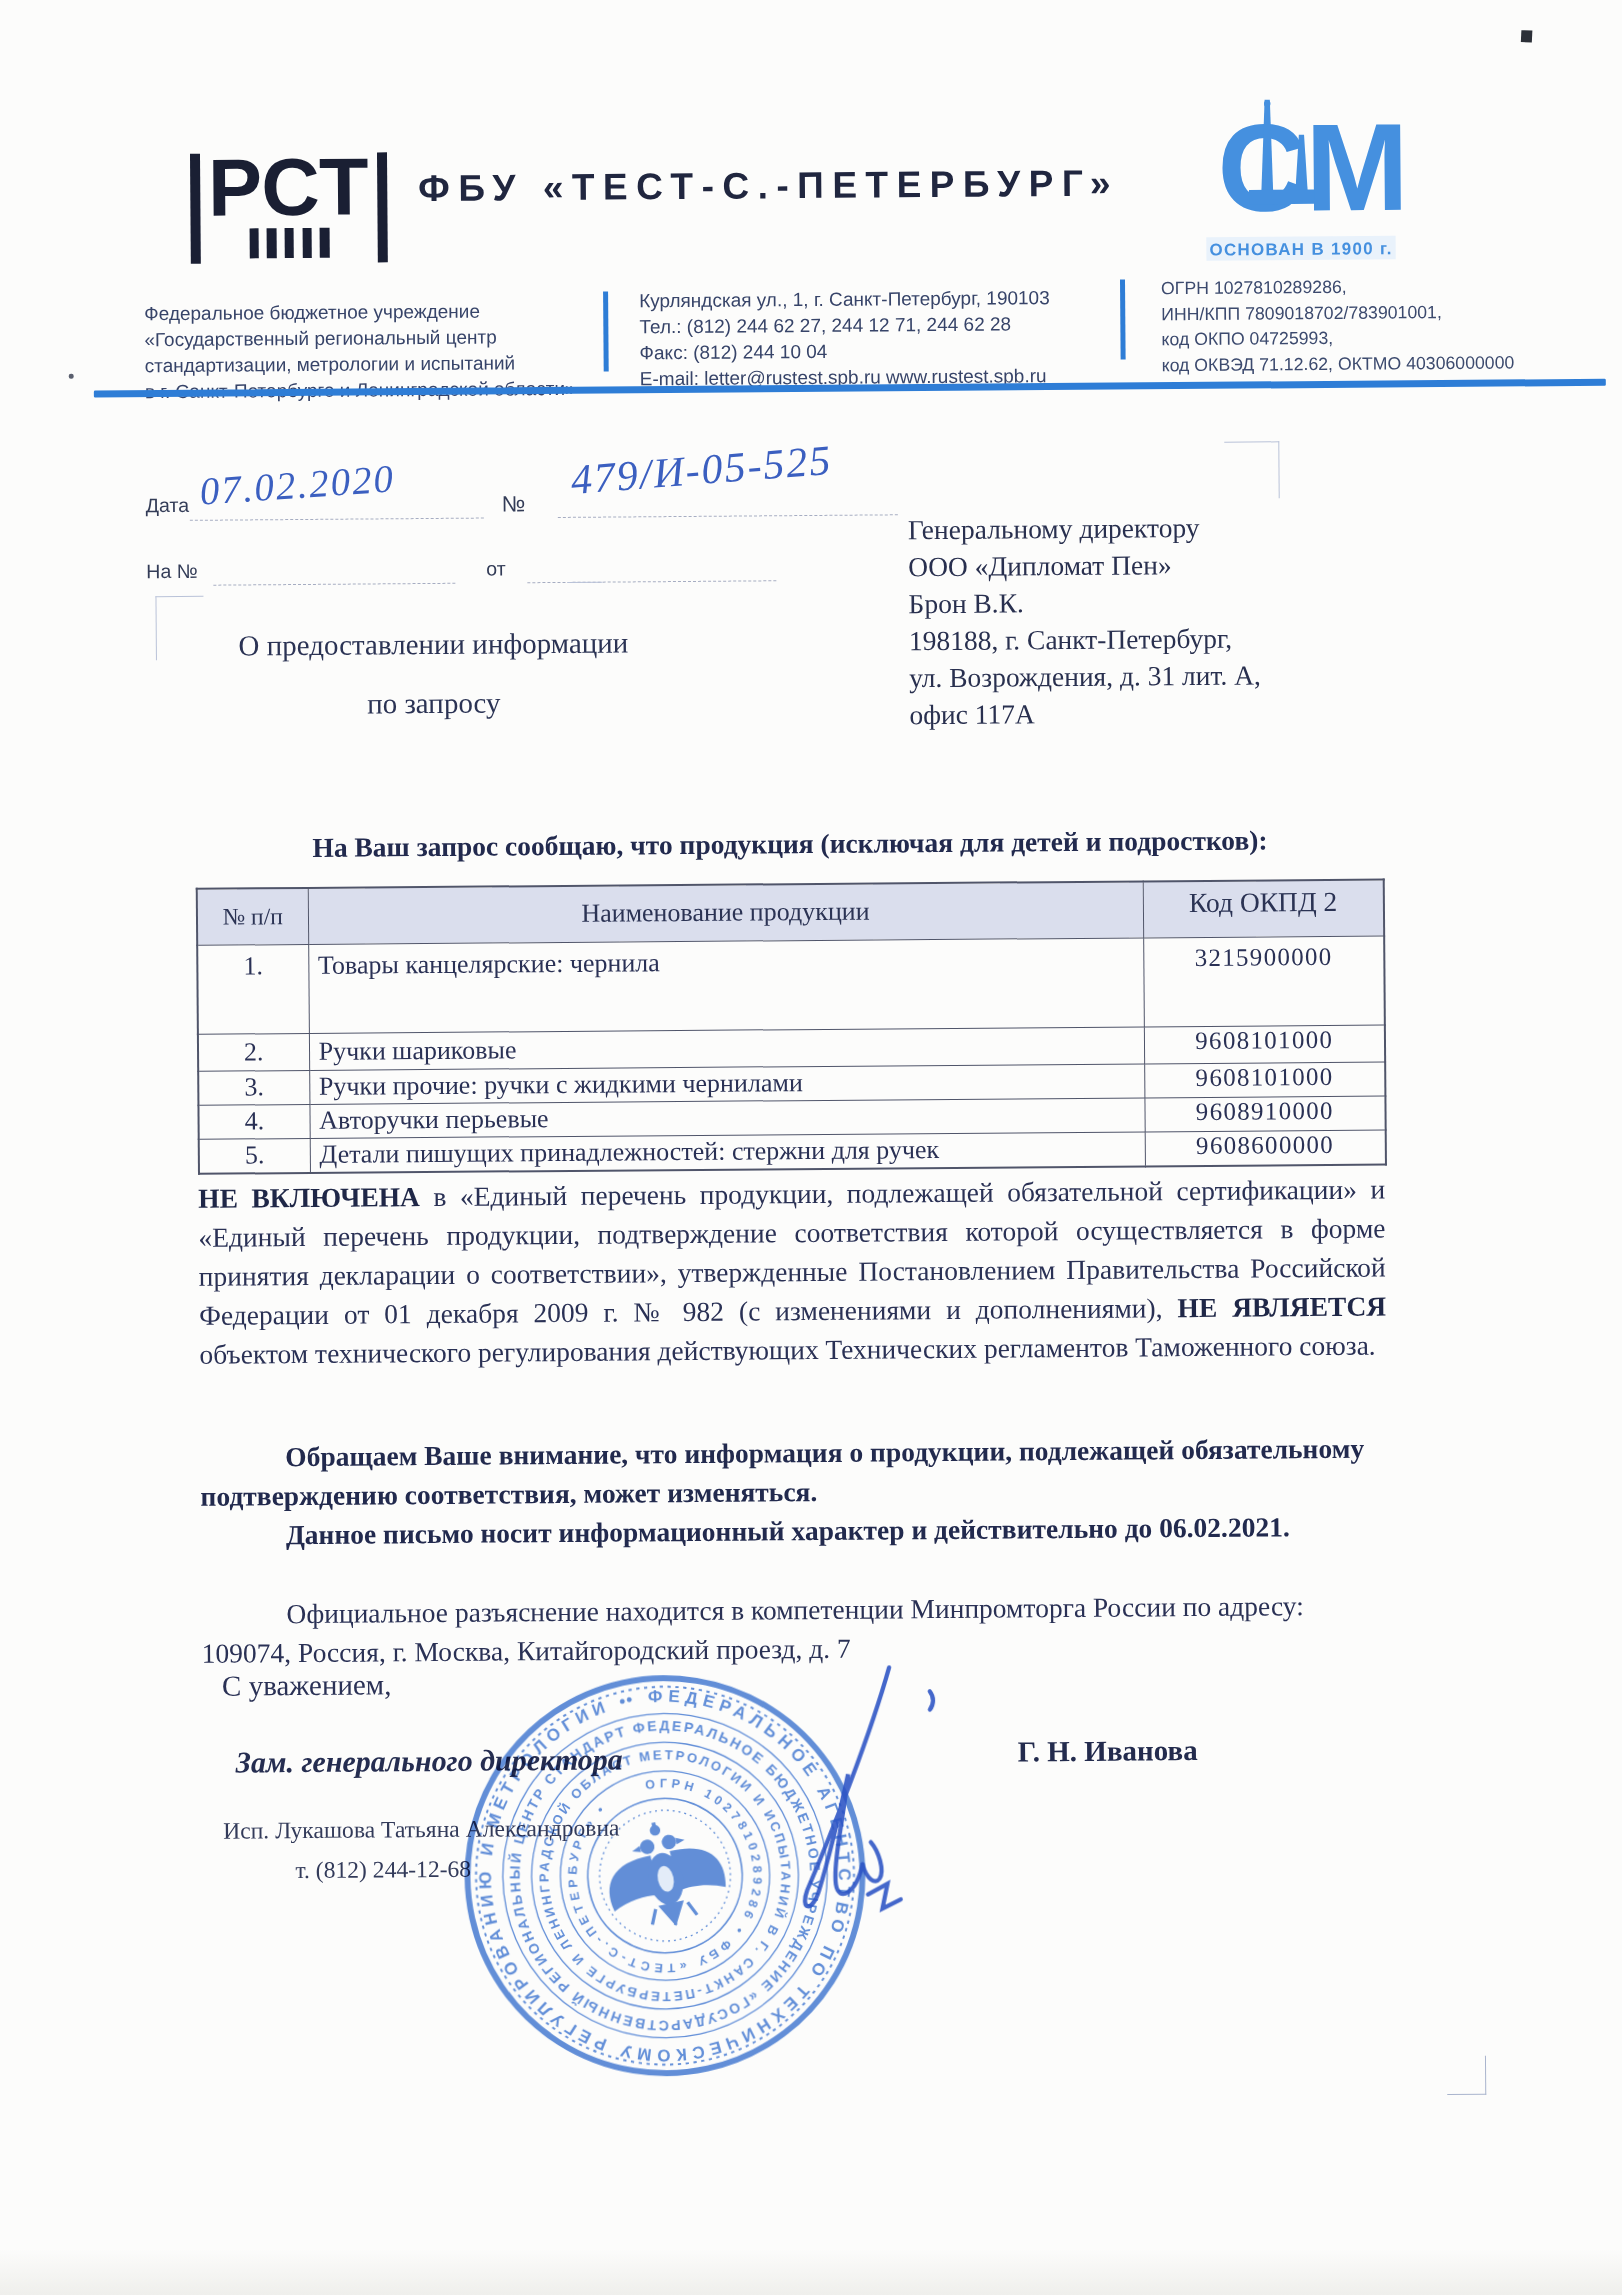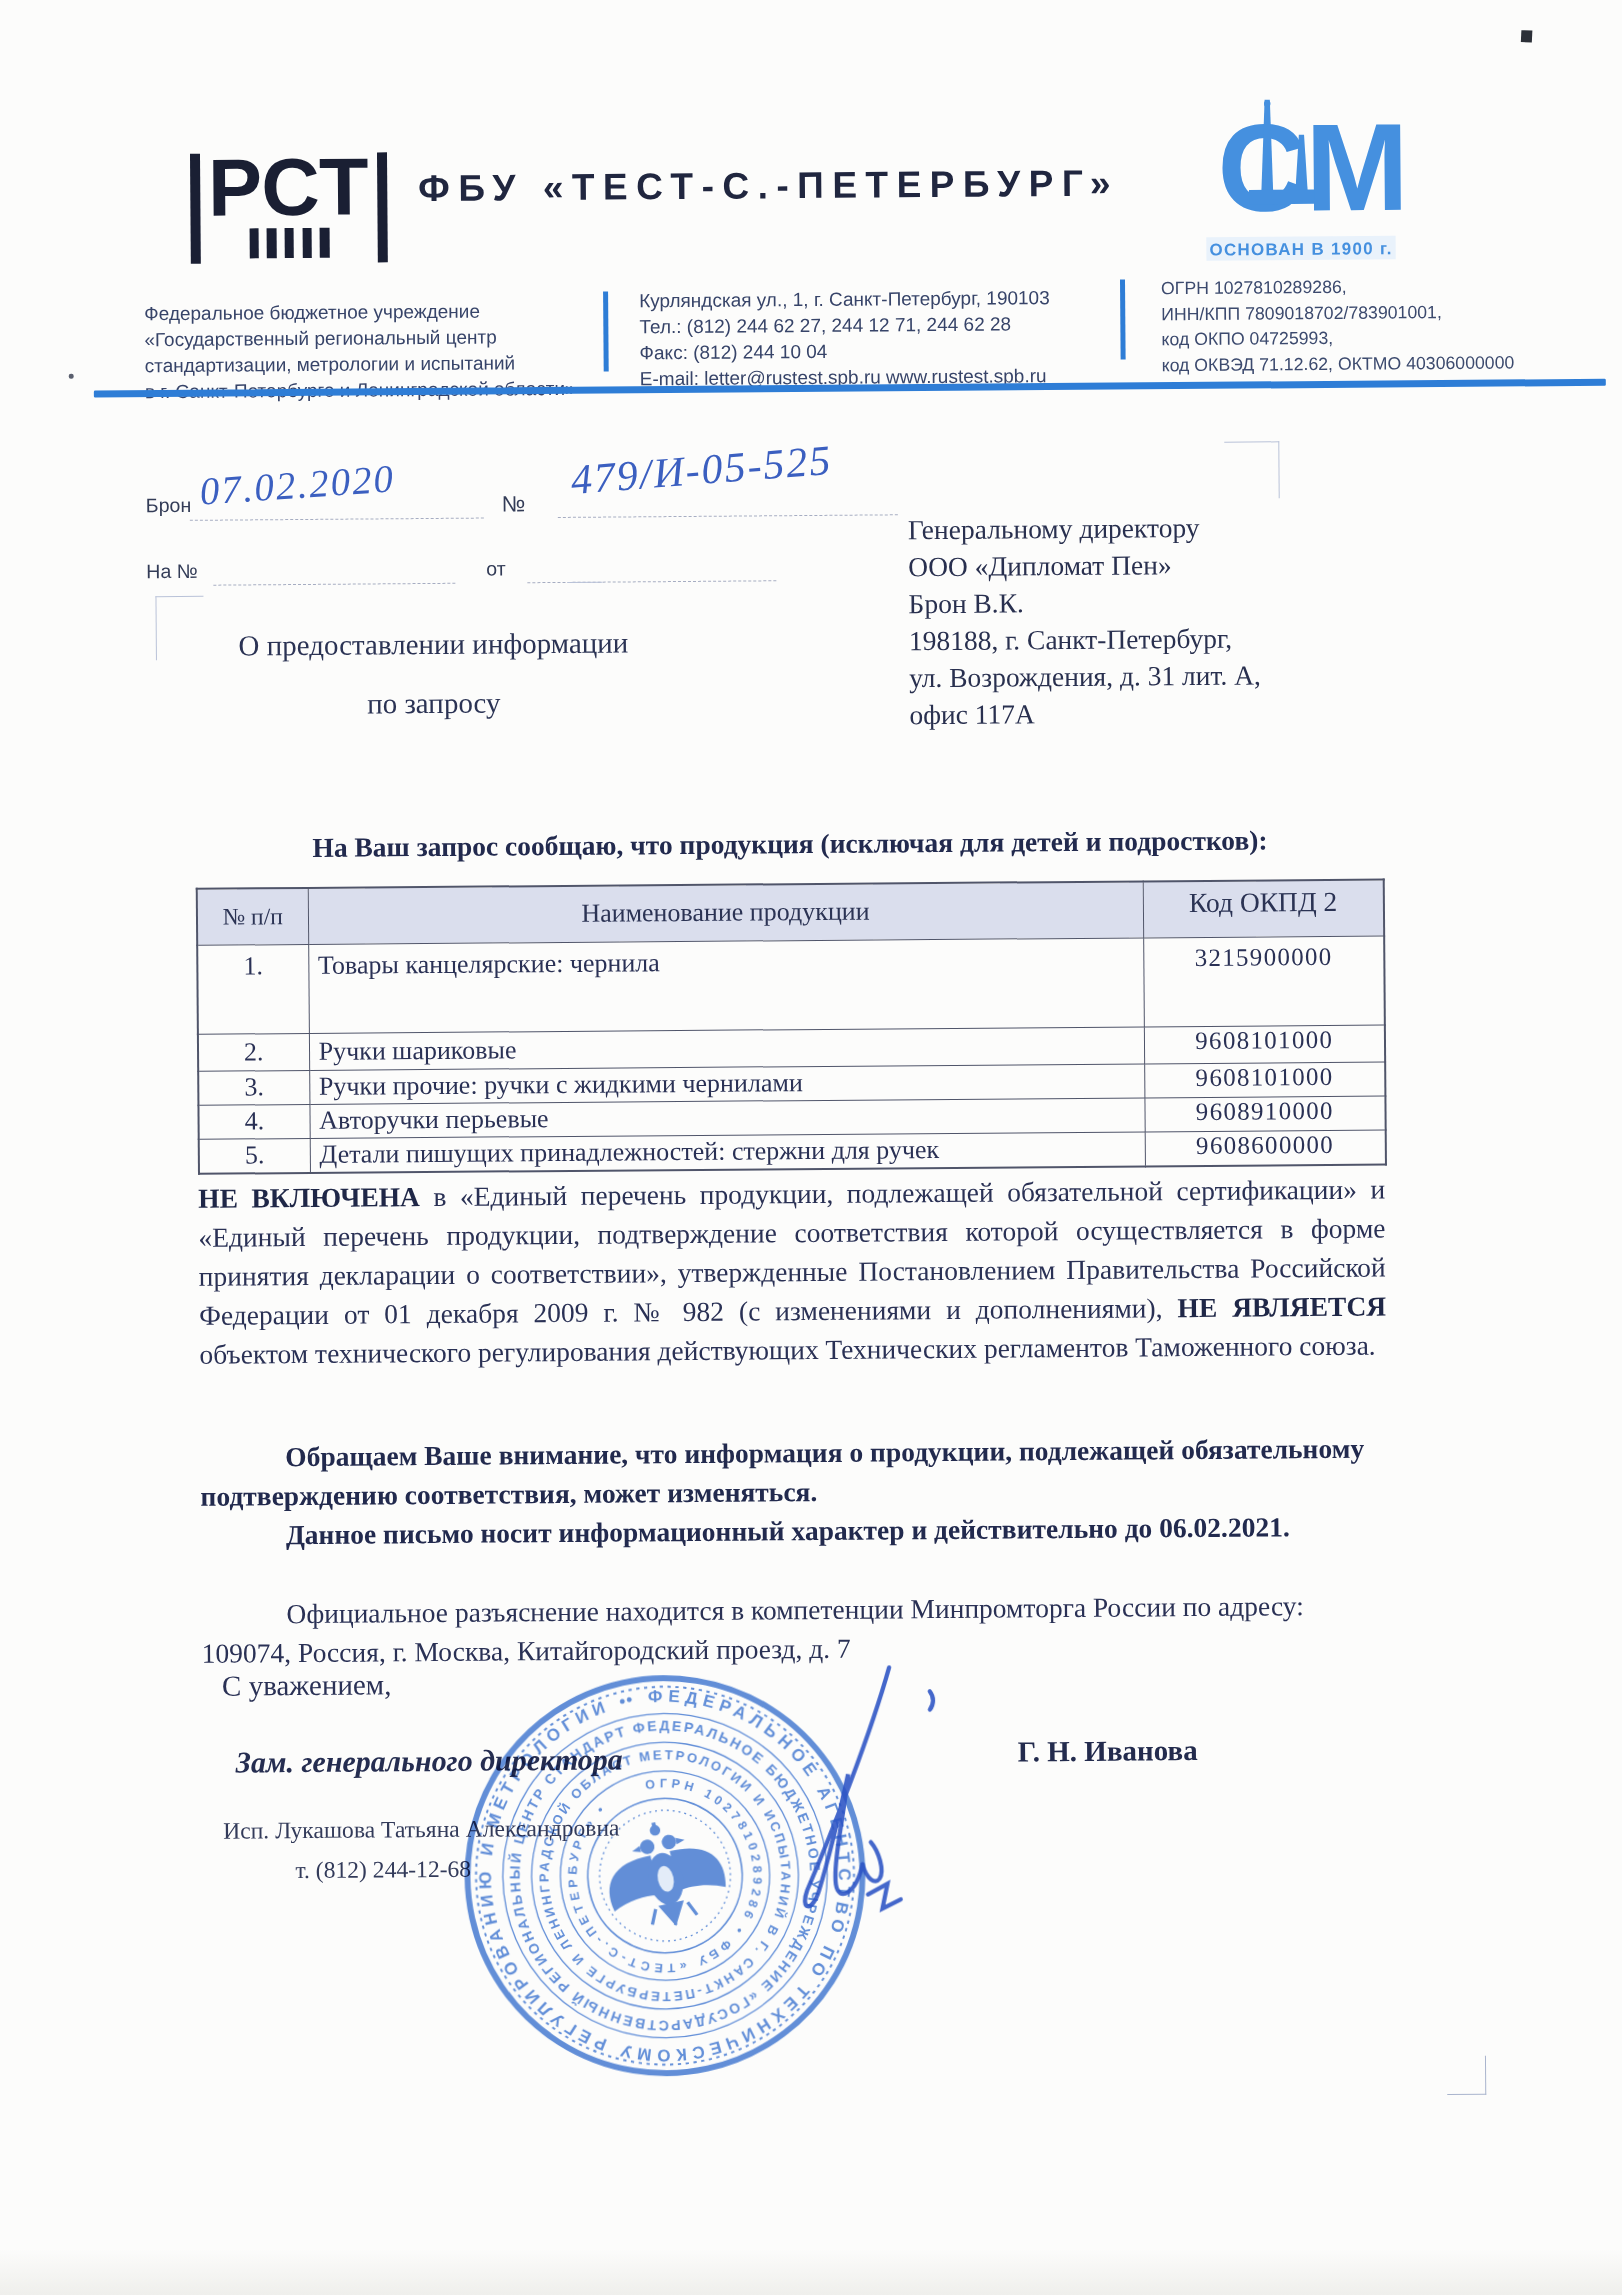--- a/index.html
+++ b/index.html
@@ -119,21 +119,21 @@
   </div>
   <div class="abs vdiv" style="left:1125px; top:282px; height:80px;"></div>
   <div class="abs info" style="left:1166px; top:279px;">
     <div class="info-line small">ОГРН 1027810289286,</div>
     <div class="info-line small">ИНН/КПП 7809018702/783901001,</div>
     <div class="info-line small">код ОКПО 04725993,</div>
     <div class="info-line small">код ОКВЭД 71.12.62,  ОКТМО 40306000000</div>
   </div>
   <div class="abs hrule" style="left:98px; top:385px; width:1512px; height:7.2px;"></div>
 
-  <div class="abs lbl" style="left:149px; top:489px;">Брон</div>
+  <div class="abs lbl" style="left:149px; top:489px;">Дата</div>
   <div class="abs uline" style="left:193px; top:515px; width:294px;"></div>
   <div class="abs handw" style="left:203px; top:458px; font-size:39px; transform:rotate(-3.5deg);">07.02.2020</div>
   <div class="abs lbl" style="left:505px; top:489px; font-size:22px;">№</div>
   <div class="abs uline" style="left:561px; top:515px; width:340px;"></div>
   <div class="abs handw" style="left:574px; top:445px; font-size:42px; transform:rotate(-4deg);">479/И-05-525</div>
   <div class="abs corner" style="left:1228px; top:445px; width:54px; height:56px; border-top-width:1.3px; border-right-width:1.3px;"></div>
 
   <div class="abs lbl" style="left:149px; top:555px;">На  №</div>
   <div class="abs uline" style="left:216px; top:580px; width:242px;"></div>
   <div class="abs lbl" style="left:489px; top:555px;">от</div>

